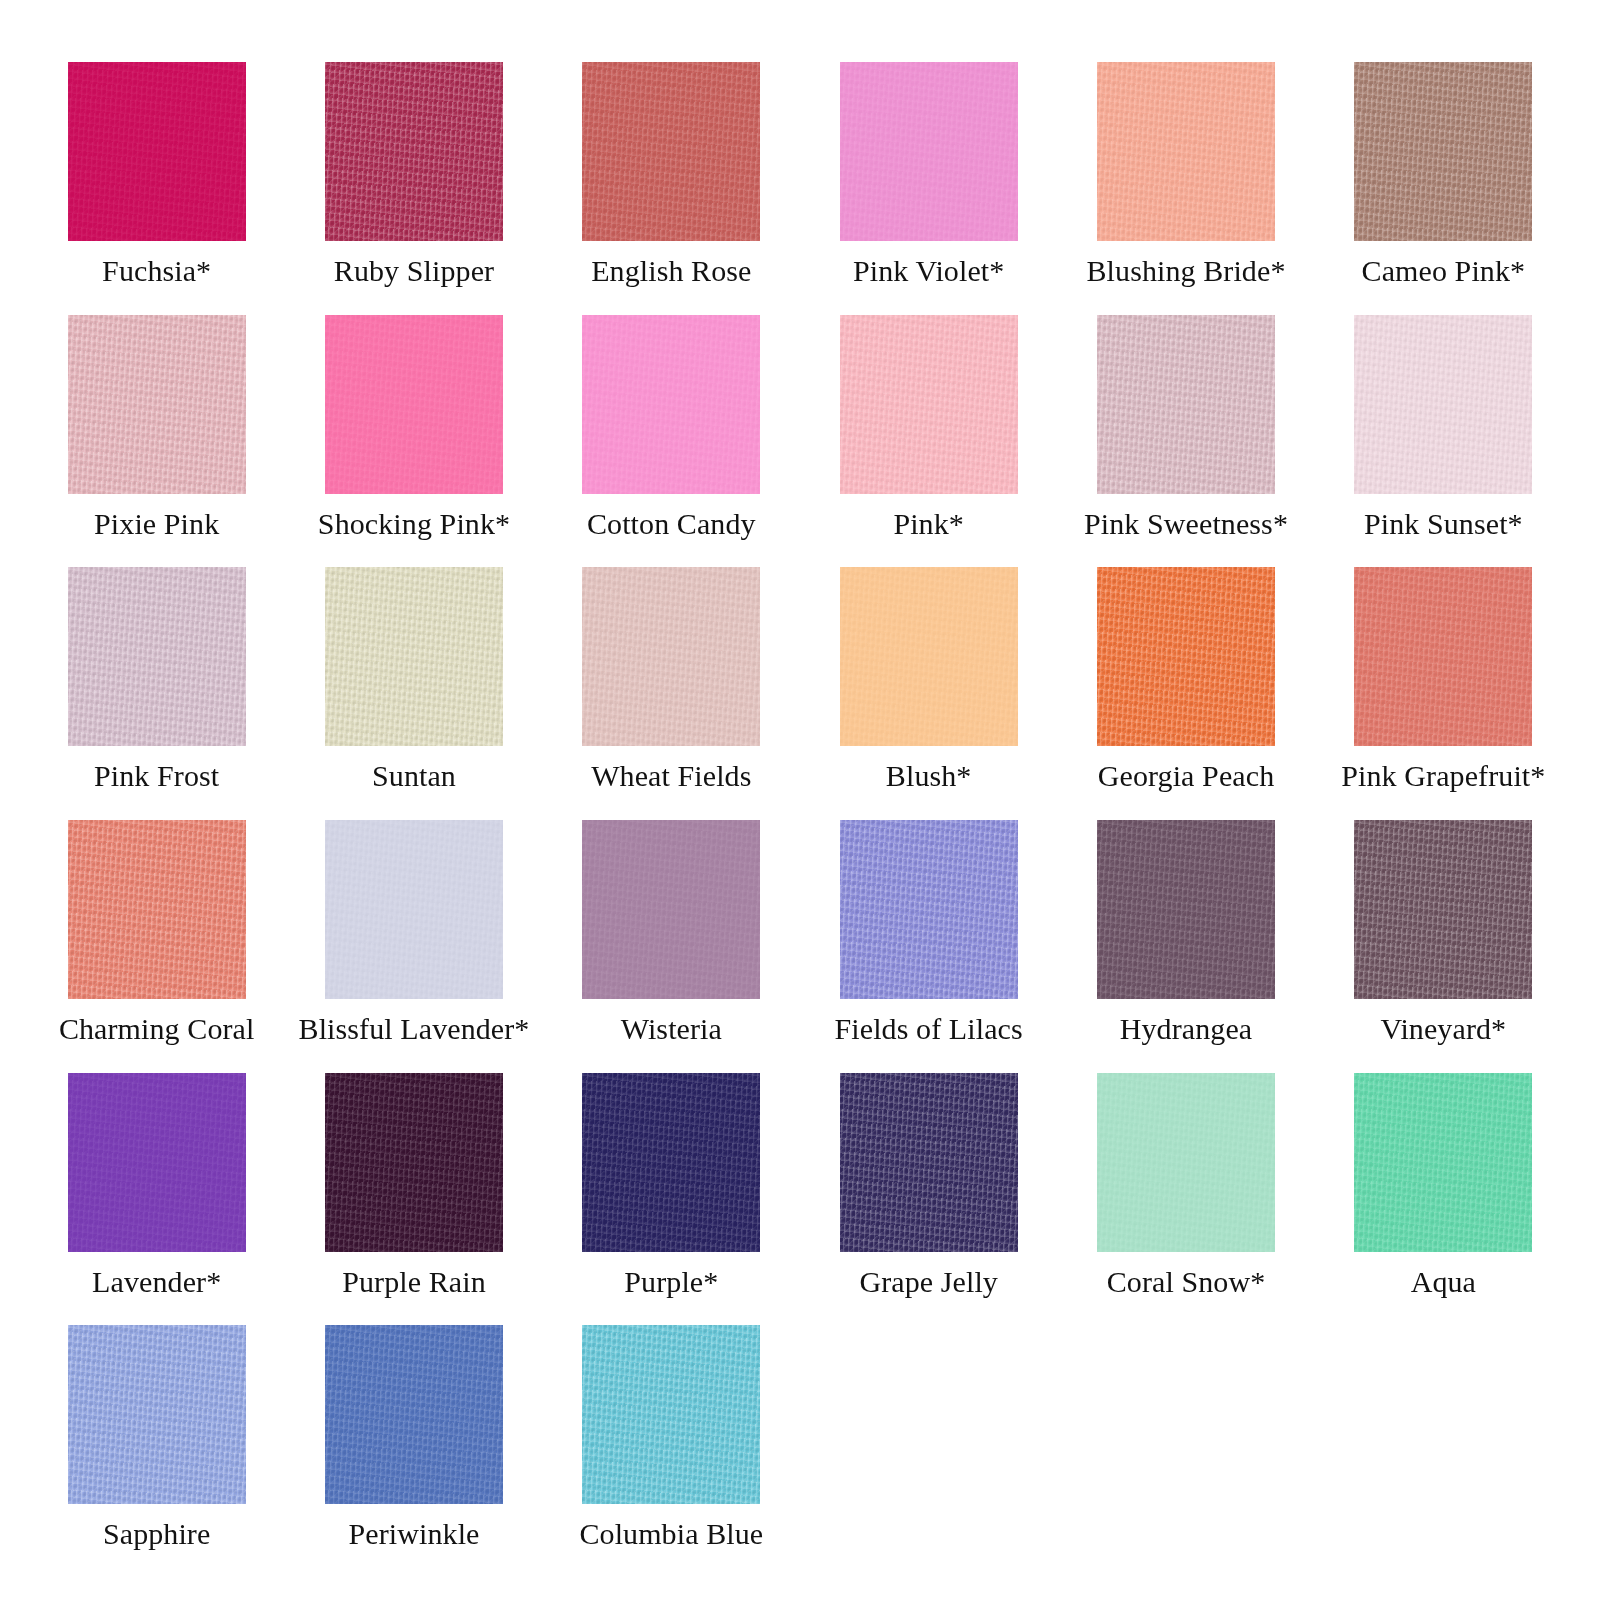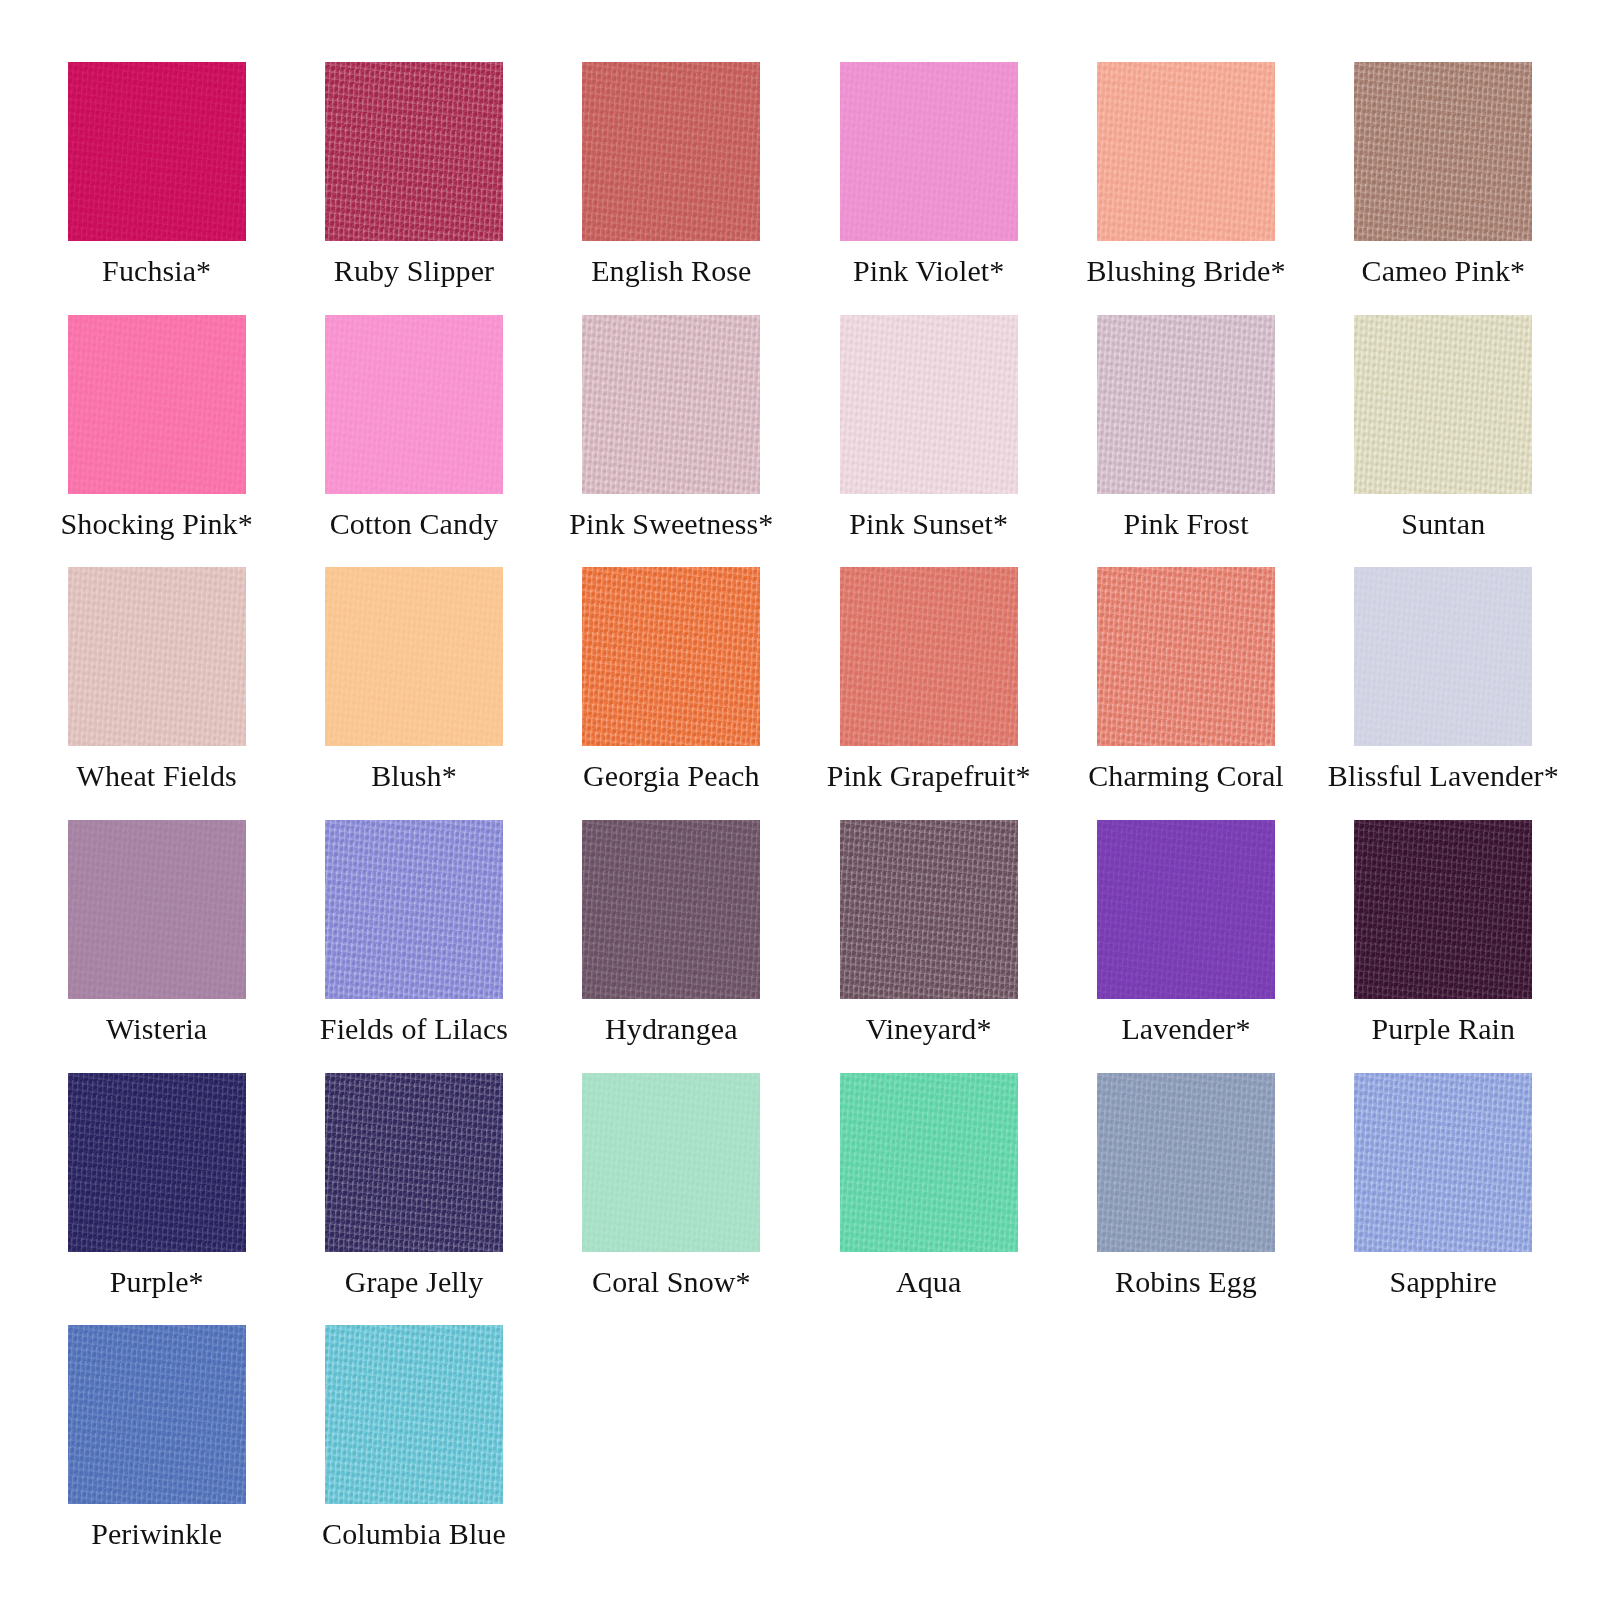--- a/index.html
+++ b/index.html
@@ -91,28 +91,36 @@
     </div>
     <div class="swatch-cell">
       <div class="swatch-chip " style="background-color: rgb(249, 171, 149);"></div>
       <div class="swatch-label">Blushing Bride*</div>
     </div>
     <div class="swatch-cell">
       <div class="swatch-chip tex-high" style="background-color: rgb(171, 130, 115);"></div>
       <div class="swatch-label">Cameo Pink*</div>
     </div>
     <div class="swatch-cell">
+      <div class="swatch-chip tex-high" style="background-color: rgb(232, 182, 189);"></div>
+      <div class="swatch-label">Pixie Pink</div>
+    </div>
+    <div class="swatch-cell">
       <div class="swatch-chip tex-low" style="background-color: rgb(251, 115, 171);"></div>
       <div class="swatch-label">Shocking Pink*</div>
     </div>
     <div class="swatch-cell">
       <div class="swatch-chip tex-low" style="background-color: rgb(250, 148, 210);"></div>
       <div class="swatch-label">Cotton Candy</div>
     </div>
     <div class="swatch-cell">
+      <div class="swatch-chip " style="background-color: rgb(252, 185, 194);"></div>
+      <div class="swatch-label">Pink*</div>
+    </div>
+    <div class="swatch-cell">
       <div class="swatch-chip tex-high" style="background-color: rgb(221, 188, 197);"></div>
       <div class="swatch-label">Pink Sweetness*</div>
     </div>
     <div class="swatch-cell">
       <div class="swatch-chip " style="background-color: rgb(241, 218, 226);"></div>
       <div class="swatch-label">Pink Sunset*</div>
     </div>
     <div class="swatch-cell">
       <div class="swatch-chip tex-high" style="background-color: rgb(216, 192, 207);"></div>
       <div class="swatch-label">Pink Frost</div>
@@ -179,24 +187,20 @@
     </div>
     <div class="swatch-cell">
       <div class="swatch-chip tex-low" style="background-color: rgb(169, 226, 201);"></div>
       <div class="swatch-label">Coral Snow*</div>
     </div>
     <div class="swatch-cell">
       <div class="swatch-chip " style="background-color: rgb(99, 217, 172);"></div>
       <div class="swatch-label">Aqua</div>
     </div>
     <div class="swatch-cell">
-      <div class="swatch-chip " style="background-color: rgb(141, 157, 187);"></div>
-      <div class="swatch-label">Robins Egg</div>
-    </div>
-    <div class="swatch-cell">
       <div class="swatch-chip tex-high" style="background-color: rgb(147, 167, 229);"></div>
       <div class="swatch-label">Sapphire</div>
     </div>
     <div class="swatch-cell">
       <div class="swatch-chip " style="background-color: rgb(82, 115, 189);"></div>
       <div class="swatch-label">Periwinkle</div>
     </div>
     <div class="swatch-cell">
       <div class="swatch-chip tex-high" style="background-color: rgb(103, 201, 219);"></div>
       <div class="swatch-label">Columbia Blue</div>

